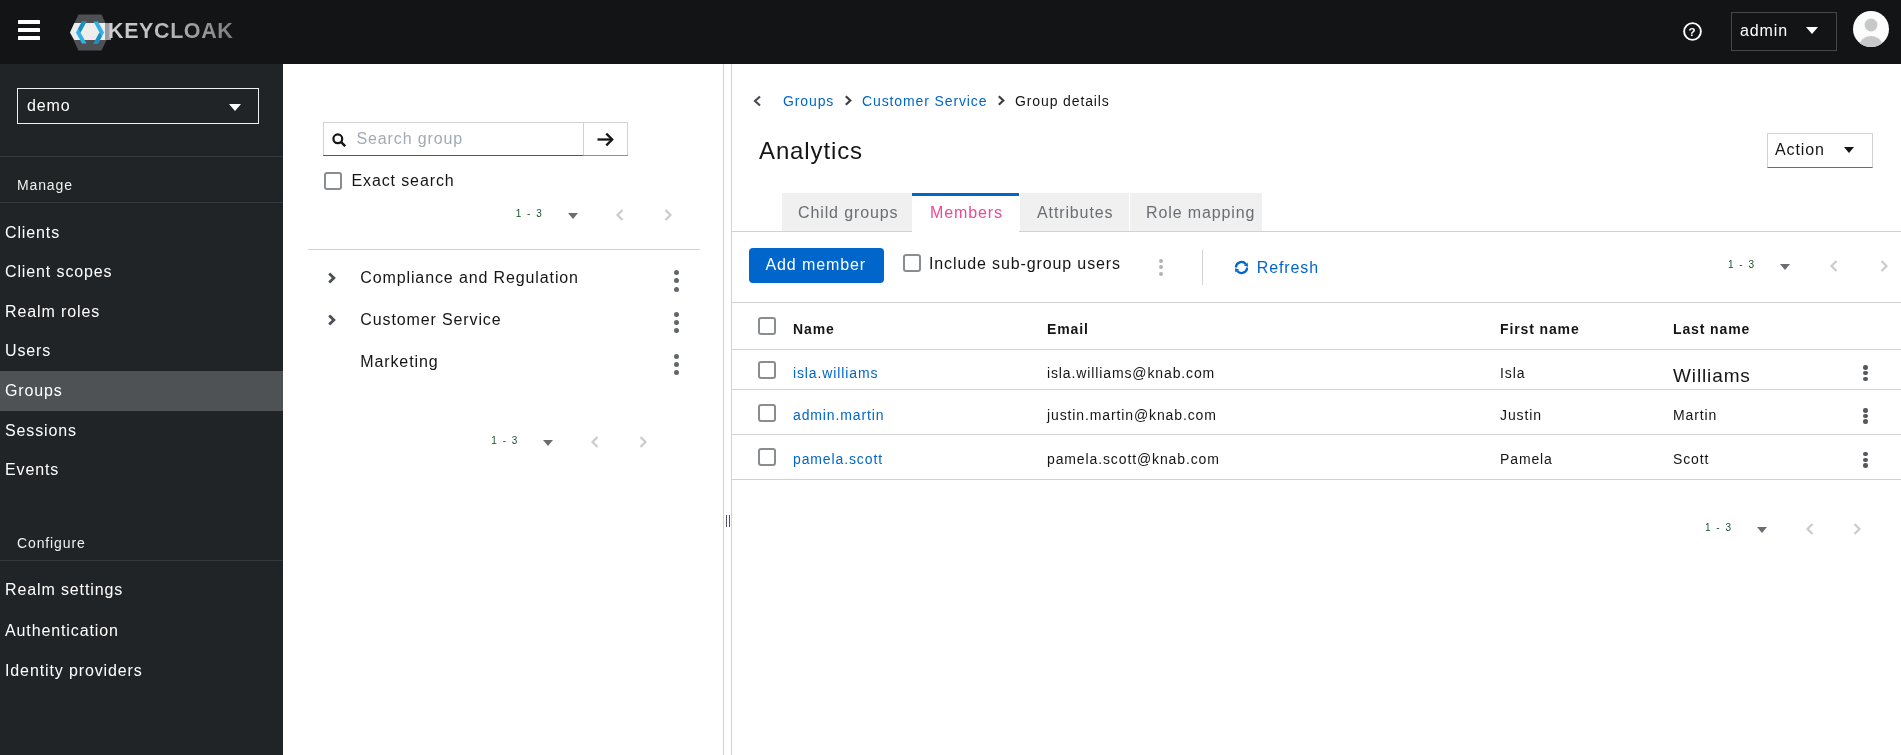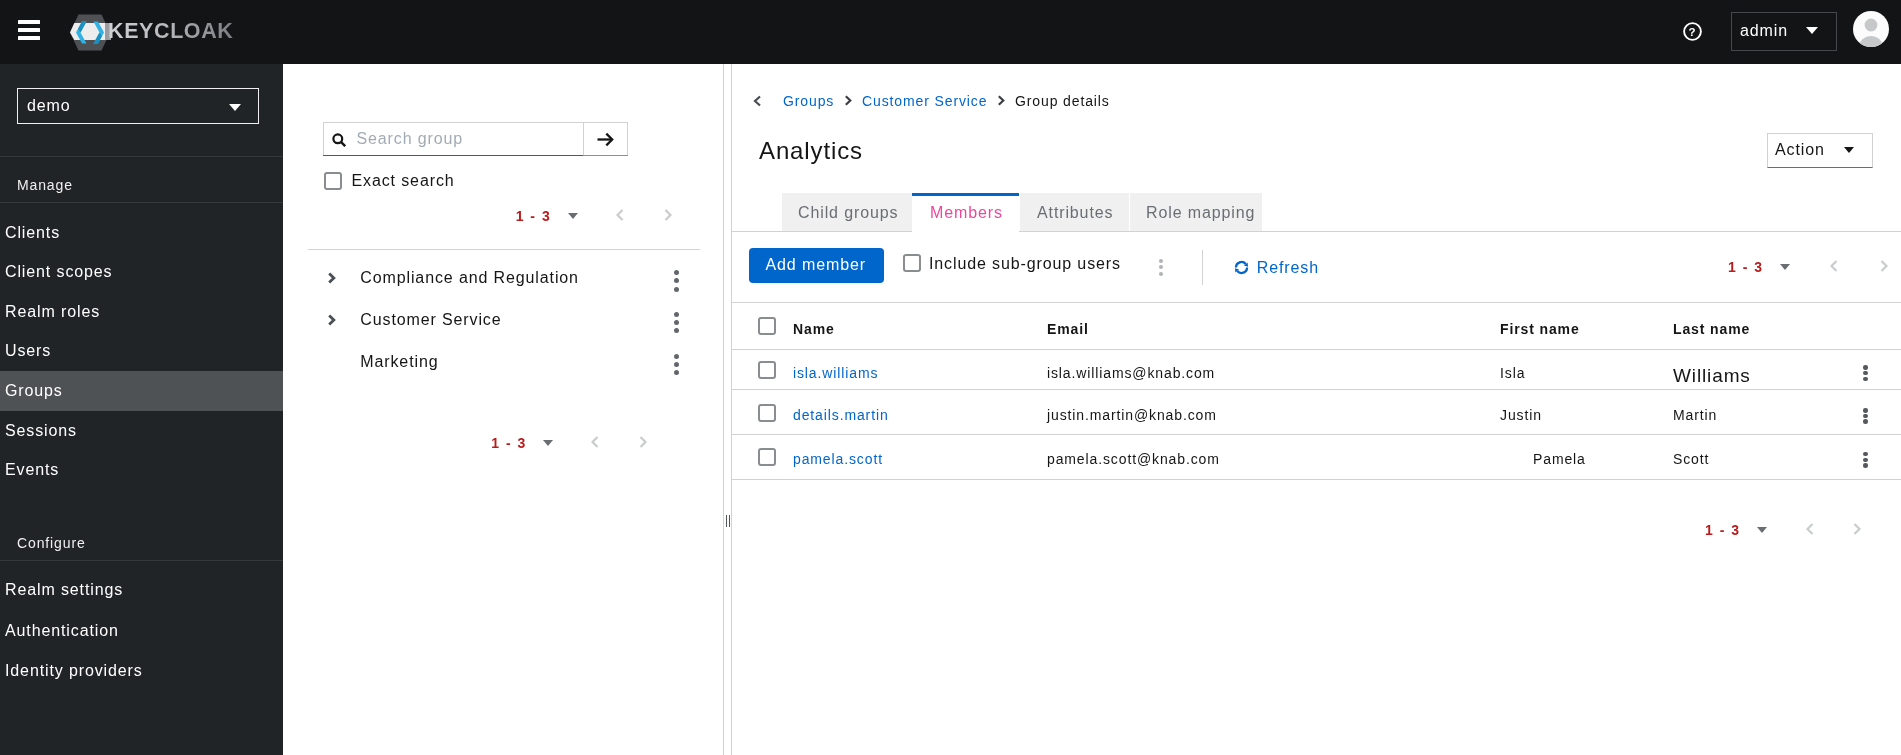--- a/index.html
+++ b/index.html
@@ -11,21 +11,21 @@
 .hbar { position:absolute; left:17.5px; width:22.7px; height:4.9px; background:#fff; border-radius:.5px; }
 
 #sidebar { left:0; top:64px; width:283px; height:691px; background:#212427; }
 .navitem { position:absolute; left:0; width:283px; height:40px; color:#fff; display:flex; align-items:center; padding-left:5px; font-size:16px; }
 .navtitle { position:absolute; left:17px; color:#f0f0f0; font-size:14px; }
 .sdiv { position:absolute; left:0; width:283px; height:1px; background:#35393d; }
 
 #midpanel { left:283px; top:64px; width:441px; height:691px; background:#fff; }
 .vline { position:absolute; top:64px; width:1px; height:691px; background:#d2d2d2; }
 
-.pagtxt { position:absolute; font-weight:bold; font-size:14px; color:#b91c1c; letter-spacing:1.5px; }
+.pagtxt { position:absolute; font-weight:normal; font-size:10px; color:#14532d; letter-spacing:1.5px; }
 .caret { position:absolute; width:0; height:0; border-left:5.5px solid transparent; border-right:5.5px solid transparent; border-top:6.5px solid #6a6e73; }
 .kebab span { display:block; width:5px; height:5px; border-radius:50%; background:#63676c; margin:3.2px auto; }
 .kebab2 span { display:block; width:4.4px; height:4.4px; border-radius:50%; background:#55595e; margin:1.2px auto; }
 .kebab3 span { display:block; width:4.2px; height:4.2px; border-radius:50%; background:#b0b3b6; margin:2.2px auto; }
 .cbox { position:absolute; width:18px; height:18px; border:2px solid #8a8d90; border-radius:3px; background:#fff; }
 .link { color:#0066cc; text-decoration:none; }
 </style>
 </head>
 <body>
 <div class="abs" id="masthead">
@@ -226,35 +226,35 @@
   <div class="abs" style="left:768px; top:300.5px; font-size:14px;">Isla</div>
   <div class="abs" style="left:941px; top:300.5px; font-size:19px;">Williams</div>
   <div class="kebab2 abs" style="left:1131.2px; top:300.3px; width:5px;">
       <span></span>
       <span></span>
       <span></span>
     </div>
   <div class="abs" style="left:0; top:325px; width:1169px; height:1px; background:#d2d2d2;"></div>
 
   <div class="cbox" style="left:26px; top:340px;"></div>
-  <div class="abs" style="left:61px; top:343px; font-size:14px;"><span class="link">details.martin</span></div>
+  <div class="abs" style="left:61px; top:343px; font-size:14px;"><span class="link">admin.martin</span></div>
   <div class="abs" style="left:315px; top:343px; font-size:14px;">justin.martin@knab.com</div>
   <div class="abs" style="left:768px; top:343px; font-size:14px;">Justin</div>
   <div class="abs" style="left:941px; top:343px; font-size:14px;">Martin</div>
   <div class="kebab2 abs" style="left:1131.2px; top:343px; width:5px;">
       <span></span>
       <span></span>
       <span></span>
     </div>
   <div class="abs" style="left:0; top:370px; width:1169px; height:1px; background:#d2d2d2;"></div>
 
   <div class="cbox" style="left:26px; top:384px;"></div>
   <div class="abs" style="left:61px; top:387px; font-size:14px;"><span class="link">pamela.scott</span></div>
   <div class="abs" style="left:315px; top:387px; font-size:14px;">pamela.scott@knab.com</div>
-  <div class="abs" style="left:768px; top:387px; font-size:14px;margin-left:33px;">Pamela</div>
+  <div class="abs" style="left:768px; top:387px; font-size:14px;">Pamela</div>
   <div class="abs" style="left:941px; top:387px; font-size:14px;">Scott</div>
   <div class="kebab2 abs" style="left:1131.2px; top:386.8px; width:5px;">
       <span></span>
       <span></span>
       <span></span>
     </div>
   <div class="abs" style="left:0; top:415px; width:1169px; height:1px; background:#d2d2d2;"></div>
 
   <div class="pagtxt" style="left:973px; top:458px;">1 - 3</div>
   <div class="caret" style="left:1025px; top:462.5px;"></div>

